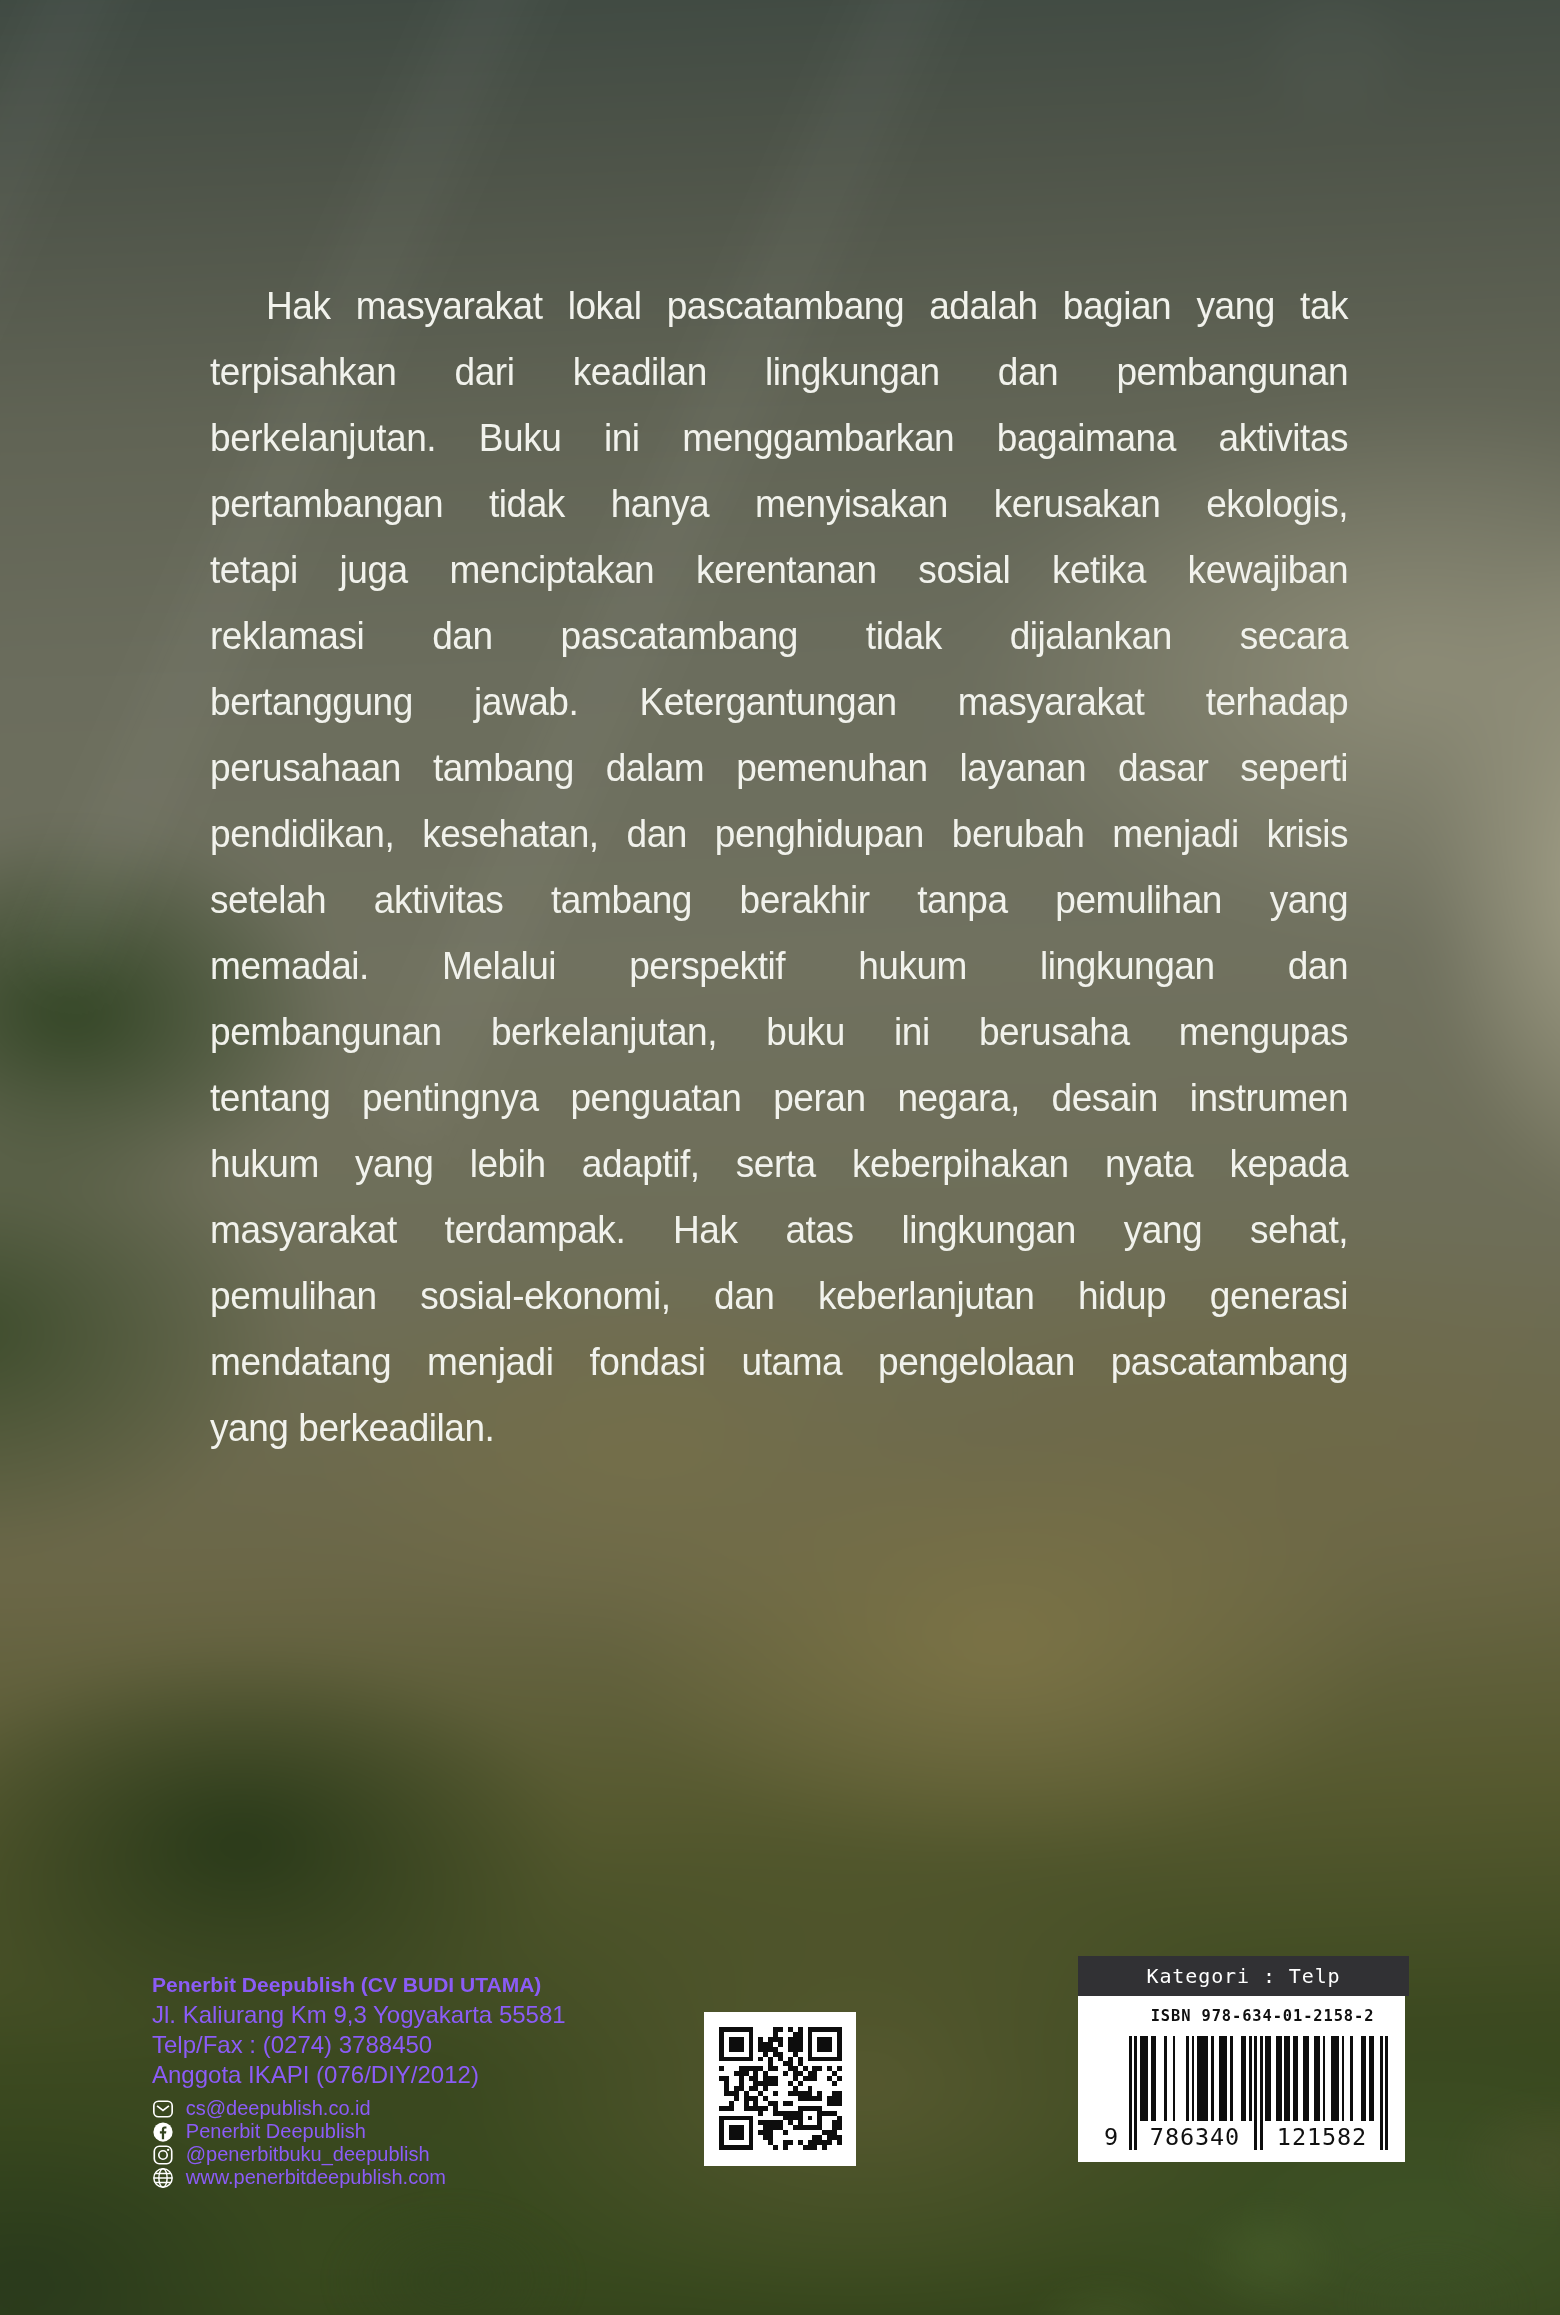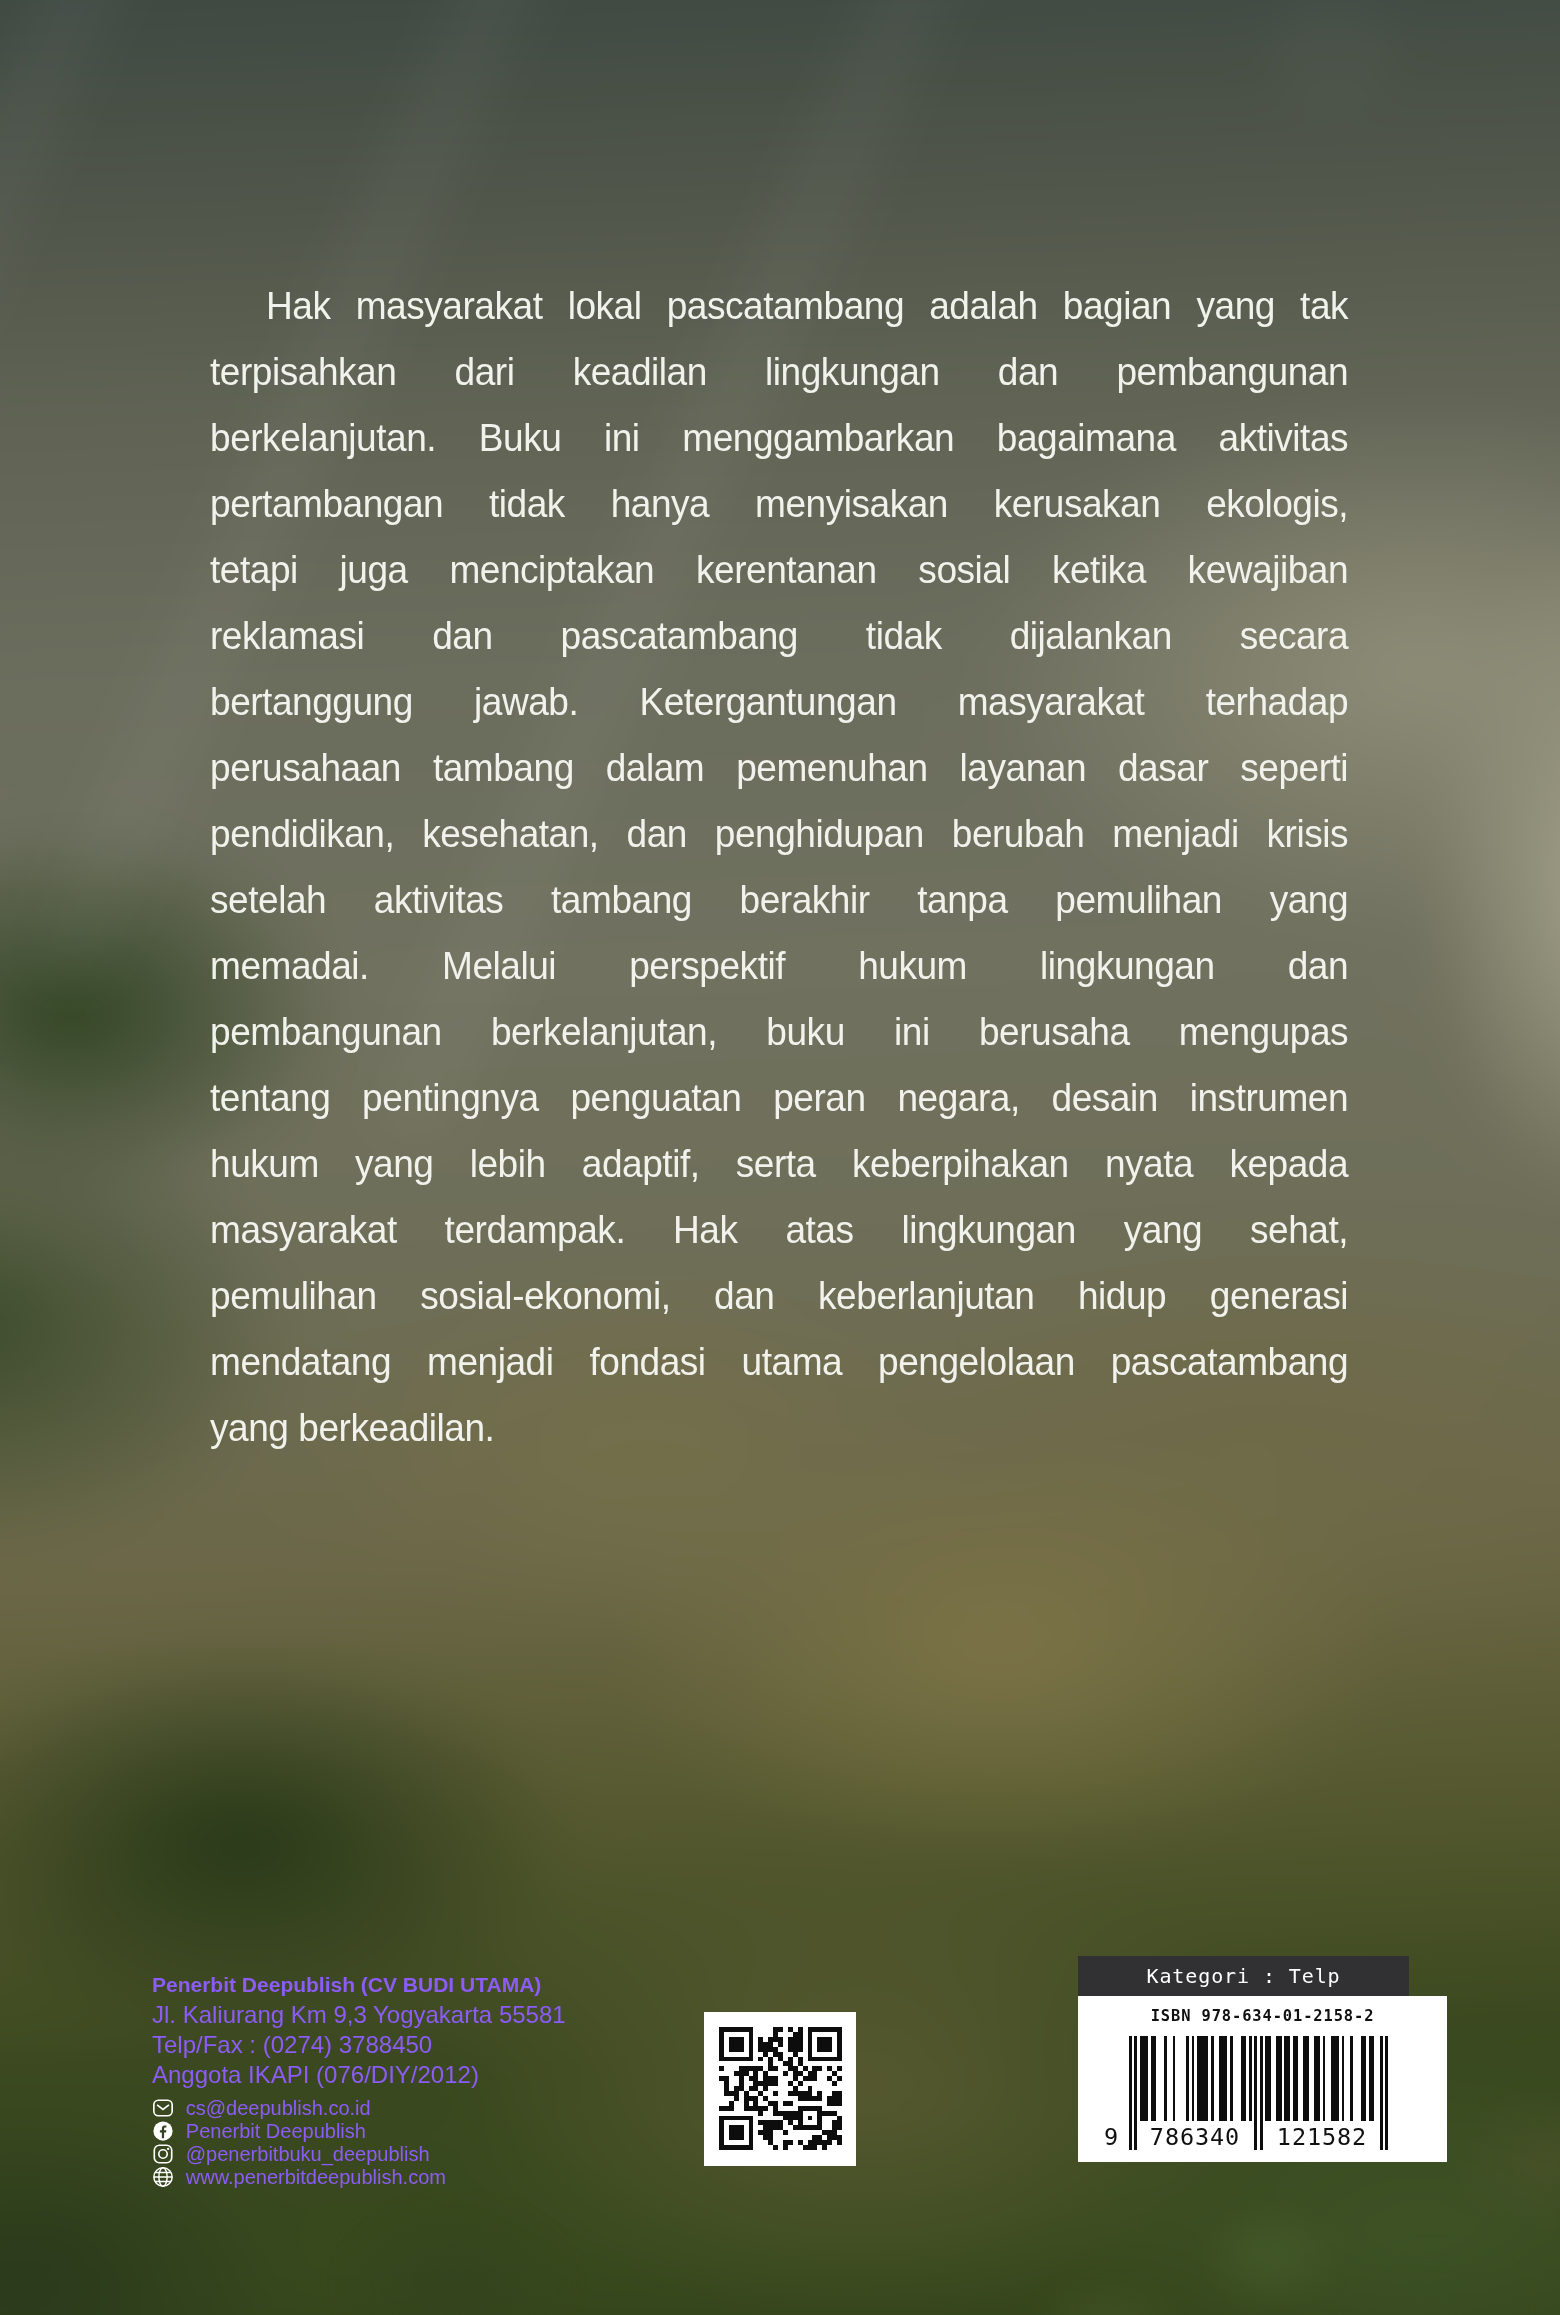--- a/index.html
+++ b/index.html
@@ -52,34 +52,34 @@
     color:#f1f2ec;font-size:39px;line-height:66px;letter-spacing:-0.5px;
   }
   .syn-line{text-align:justify;text-align-last:justify;white-space:normal;height:66px;}
   .syn-line.first{text-indent:59px;}
   .syn-line.last{text-align-last:left;}
   
   .publisher{position:absolute;left:152px;top:1970px;color:#8b5cf6;}
   .pub-name{font-size:21px;font-weight:bold;line-height:30px;}
   .pub-line{font-size:24px;line-height:30px;}
   .contacts{margin-top:7.2px;}
-  .contact-row{display:flex;align-items:flex-start;height:23px;}
+  .contact-row{display:flex;align-items:flex-end;height:23px;}
   .c-icon{width:22px;height:22px;margin-right:11.8px;flex:0 0 22px;display:flex;align-items:center;justify-content:center;}
   .c-icon svg{display:block;}
   .c-label{font-size:20px;}
   
   .qr-box{position:absolute;left:704px;top:2012px;width:152px;height:154px;background:#fff;}
   .qr-box svg{position:absolute;left:14.5px;top:15.4px;}
   
   .kategori{
     position:absolute;left:1078px;top:1956px;width:331px;height:40px;
     background:#313134;color:#fff;display:flex;align-items:center;justify-content:center;
     font-family:"DejaVu Sans Mono",monospace;font-size:20px;letter-spacing:0.9px;
   }
-  .isbn-box{position:absolute;left:1078px;top:1996px;width:369px;height:166px;background:#ffffff;}
+  .isbn-box{position:absolute;left:1078px;top:1996px;width:327px;height:166px;background:#ffffff;}
   .isbn-text{
     position:absolute;left:49px;top:11px;width:271px;text-align:center;
     font-family:"DejaVu Sans Mono",monospace;font-weight:bold;font-size:15.4px;
     letter-spacing:0.9px;color:#101010;
   }
   .ean-wrap{position:absolute;left:51px;top:40px;width:259px;height:123px;}
   .ean-wrap svg{position:absolute;left:0;top:0;}
   .ean-digit{
     position:absolute;font-family:"DejaVu Sans Mono",monospace;font-size:23.5px;color:#101010;top:87px;
   }

